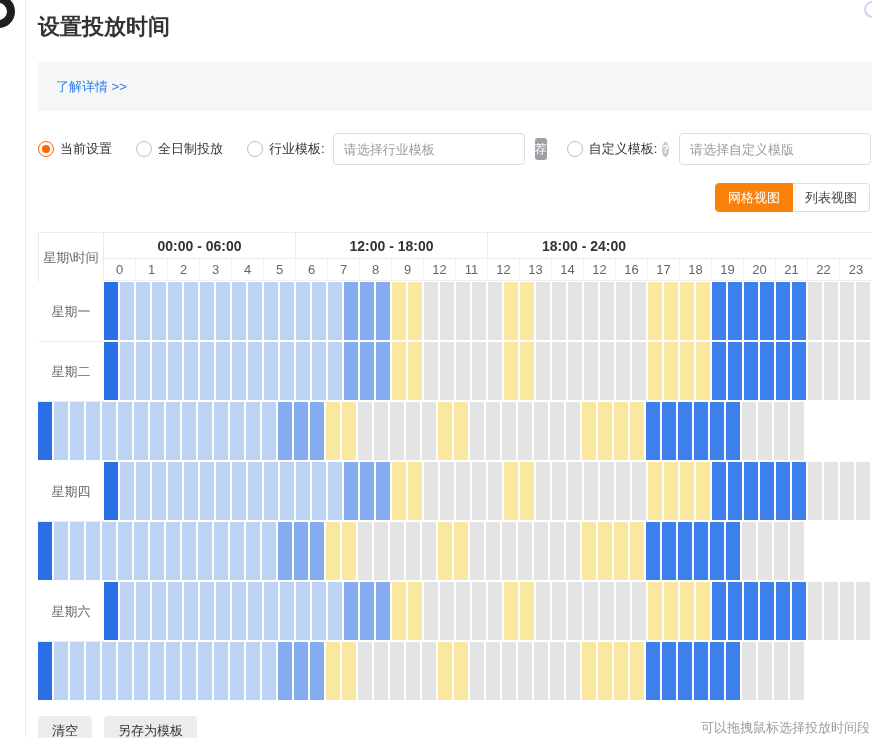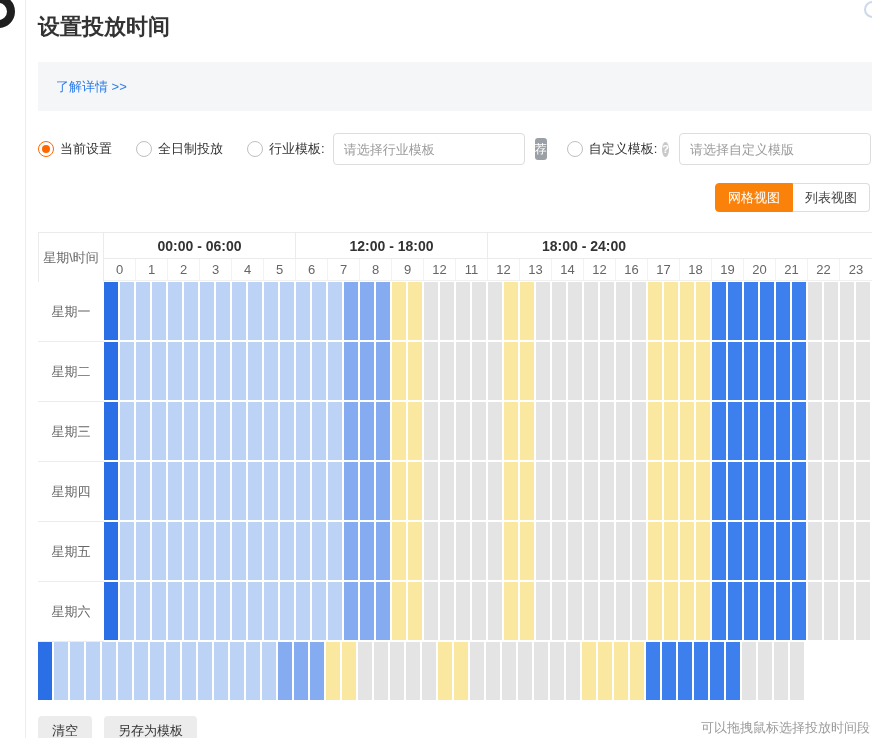--- a/index.html
+++ b/index.html
@@ -278,21 +278,20 @@
           <div class="hh-cell" style="background: rgb(61, 127, 237);"></div>
           <div class="hh-cell" style="background: rgb(61, 127, 237);"></div>
           <div class="hh-cell" style="background: rgb(61, 127, 237);"></div>
           <div class="hh-cell" style="background: rgb(228, 228, 228);"></div>
           <div class="hh-cell" style="background: rgb(228, 228, 228);"></div>
           <div class="hh-cell" style="background: rgb(228, 228, 228);"></div>
           <div class="hh-cell" style="background: rgb(228, 228, 228);"></div>
         </div>
       </div>
       <div class="day-row">
-        <div class="day-label">星期三</div>
         <div class="day-cells">
           <div class="hh-cell" style="background: rgb(43, 111, 230);"></div>
           <div class="hh-cell" style="background: rgb(189, 211, 246);"></div>
           <div class="hh-cell" style="background: rgb(189, 211, 246);"></div>
           <div class="hh-cell" style="background: rgb(189, 211, 246);"></div>
           <div class="hh-cell" style="background: rgb(189, 211, 246);"></div>
           <div class="hh-cell" style="background: rgb(189, 211, 246);"></div>
           <div class="hh-cell" style="background: rgb(189, 211, 246);"></div>
           <div class="hh-cell" style="background: rgb(189, 211, 246);"></div>
           <div class="hh-cell" style="background: rgb(189, 211, 246);"></div>
@@ -384,21 +383,20 @@
           <div class="hh-cell" style="background: rgb(61, 127, 237);"></div>
           <div class="hh-cell" style="background: rgb(61, 127, 237);"></div>
           <div class="hh-cell" style="background: rgb(61, 127, 237);"></div>
           <div class="hh-cell" style="background: rgb(228, 228, 228);"></div>
           <div class="hh-cell" style="background: rgb(228, 228, 228);"></div>
           <div class="hh-cell" style="background: rgb(228, 228, 228);"></div>
           <div class="hh-cell" style="background: rgb(228, 228, 228);"></div>
         </div>
       </div>
       <div class="day-row">
-        <div class="day-label">星期五</div>
         <div class="day-cells">
           <div class="hh-cell" style="background: rgb(43, 111, 230);"></div>
           <div class="hh-cell" style="background: rgb(189, 211, 246);"></div>
           <div class="hh-cell" style="background: rgb(189, 211, 246);"></div>
           <div class="hh-cell" style="background: rgb(189, 211, 246);"></div>
           <div class="hh-cell" style="background: rgb(189, 211, 246);"></div>
           <div class="hh-cell" style="background: rgb(189, 211, 246);"></div>
           <div class="hh-cell" style="background: rgb(189, 211, 246);"></div>
           <div class="hh-cell" style="background: rgb(189, 211, 246);"></div>
           <div class="hh-cell" style="background: rgb(189, 211, 246);"></div>

